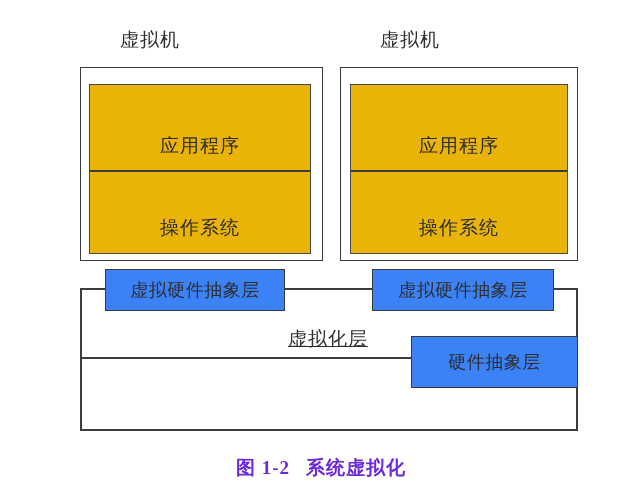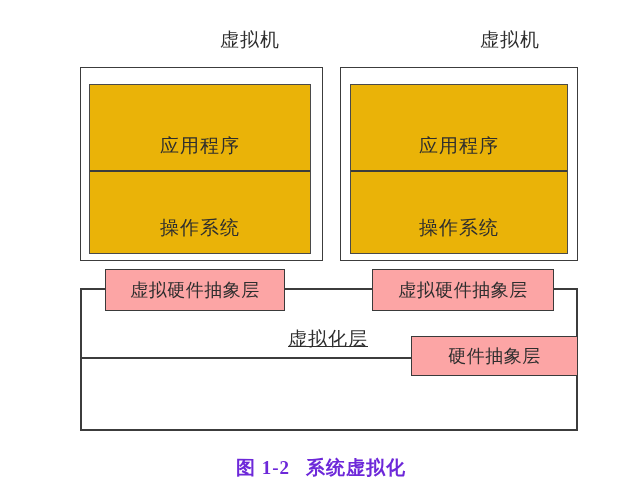--- a/index.html
+++ b/index.html
@@ -24,21 +24,21 @@
     height: 500px;
   }
 
   
   .abs { position: absolute; box-sizing: border-box; }
 
   .vm-label {
     font-size: 19px;
     line-height: 1;
     letter-spacing: 1px;
-    text-align: right;
+    text-align: left;
     color: #2e2e2e;
     white-space: nowrap;
   }
   .box-outer {
     border: 1.7px solid #3c3c3c;
     background: #ffffff;
   }
   .box-inner {
     border: 1.5px solid #4a4a4a;
     background: #eab308;
@@ -68,21 +68,21 @@
     text-align: center;
     font-size: 19px;
     letter-spacing: 1px;
     color: #2e2e2e;
     white-space: nowrap;
     text-decoration: underline;
   }
 
   .chip {
     border: 1.6px solid #3a3a3a;
-    background: #fca5a5;
+    background: #3b82f6;
     display: flex;
     align-items: center;
     justify-content: center;
     font-size: 18px;
     letter-spacing: 0.5px;
     color: #2e2e2e;
     white-space: nowrap;
   }
 
   .caption {
@@ -146,21 +146,21 @@
   <div class="abs chip" style="left:105px; top:269px; width:180px; height:42px;">
     <span>虚拟硬件抽象层</span>
   </div>
 
   <div class="abs chip" style="left:372px; top:269px; width:182px; height:42px;">
     <span>虚拟硬件抽象层</span>
   </div>
 
   <div class="layer-label" style="left:248px; top:326px; width:160px;">虚拟化层</div>
 
-  <div class="abs chip" style="left:411px; top:336px; width:167px; height:40px;">
+  <div class="abs chip" style="left:411px; top:336px; width:167px; height:52px;">
     <span>硬件抽象层</span>
   </div>
 
 
   <div class="caption" style="top:455px;">
     <span>图 1-2</span><span class="cap-gap"></span><span>系统虚拟化</span>
   </div>
 
 </div>
 

